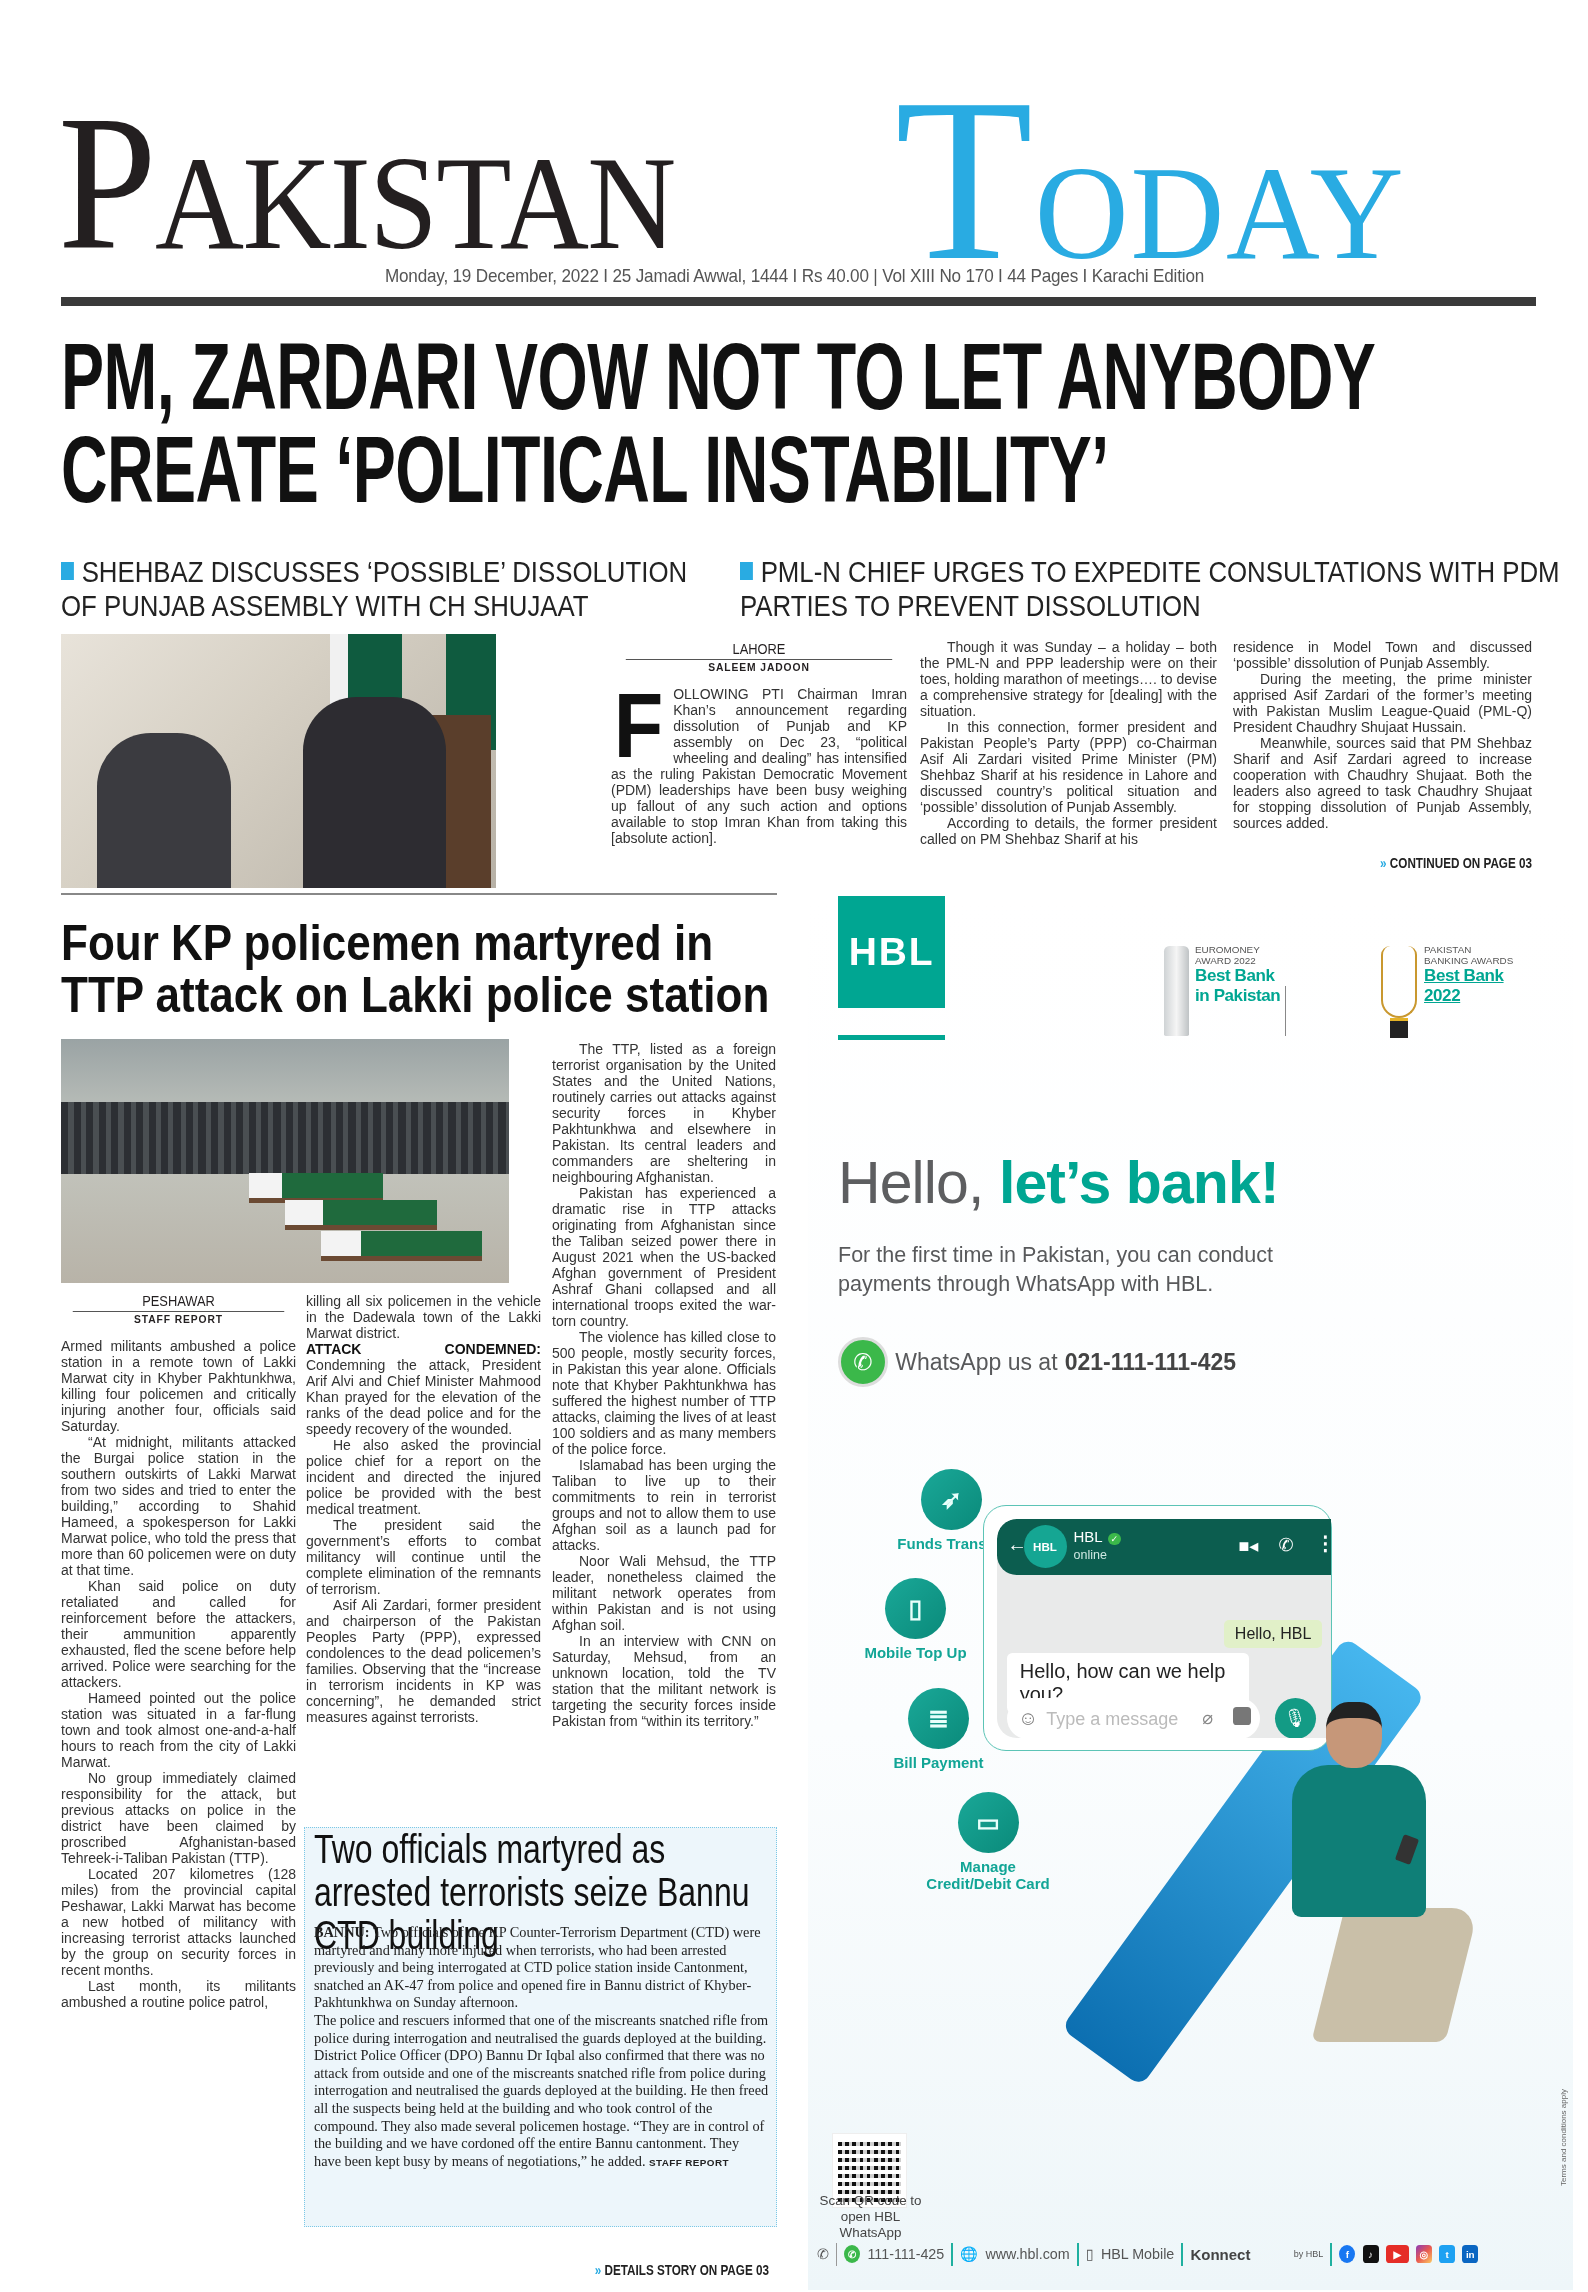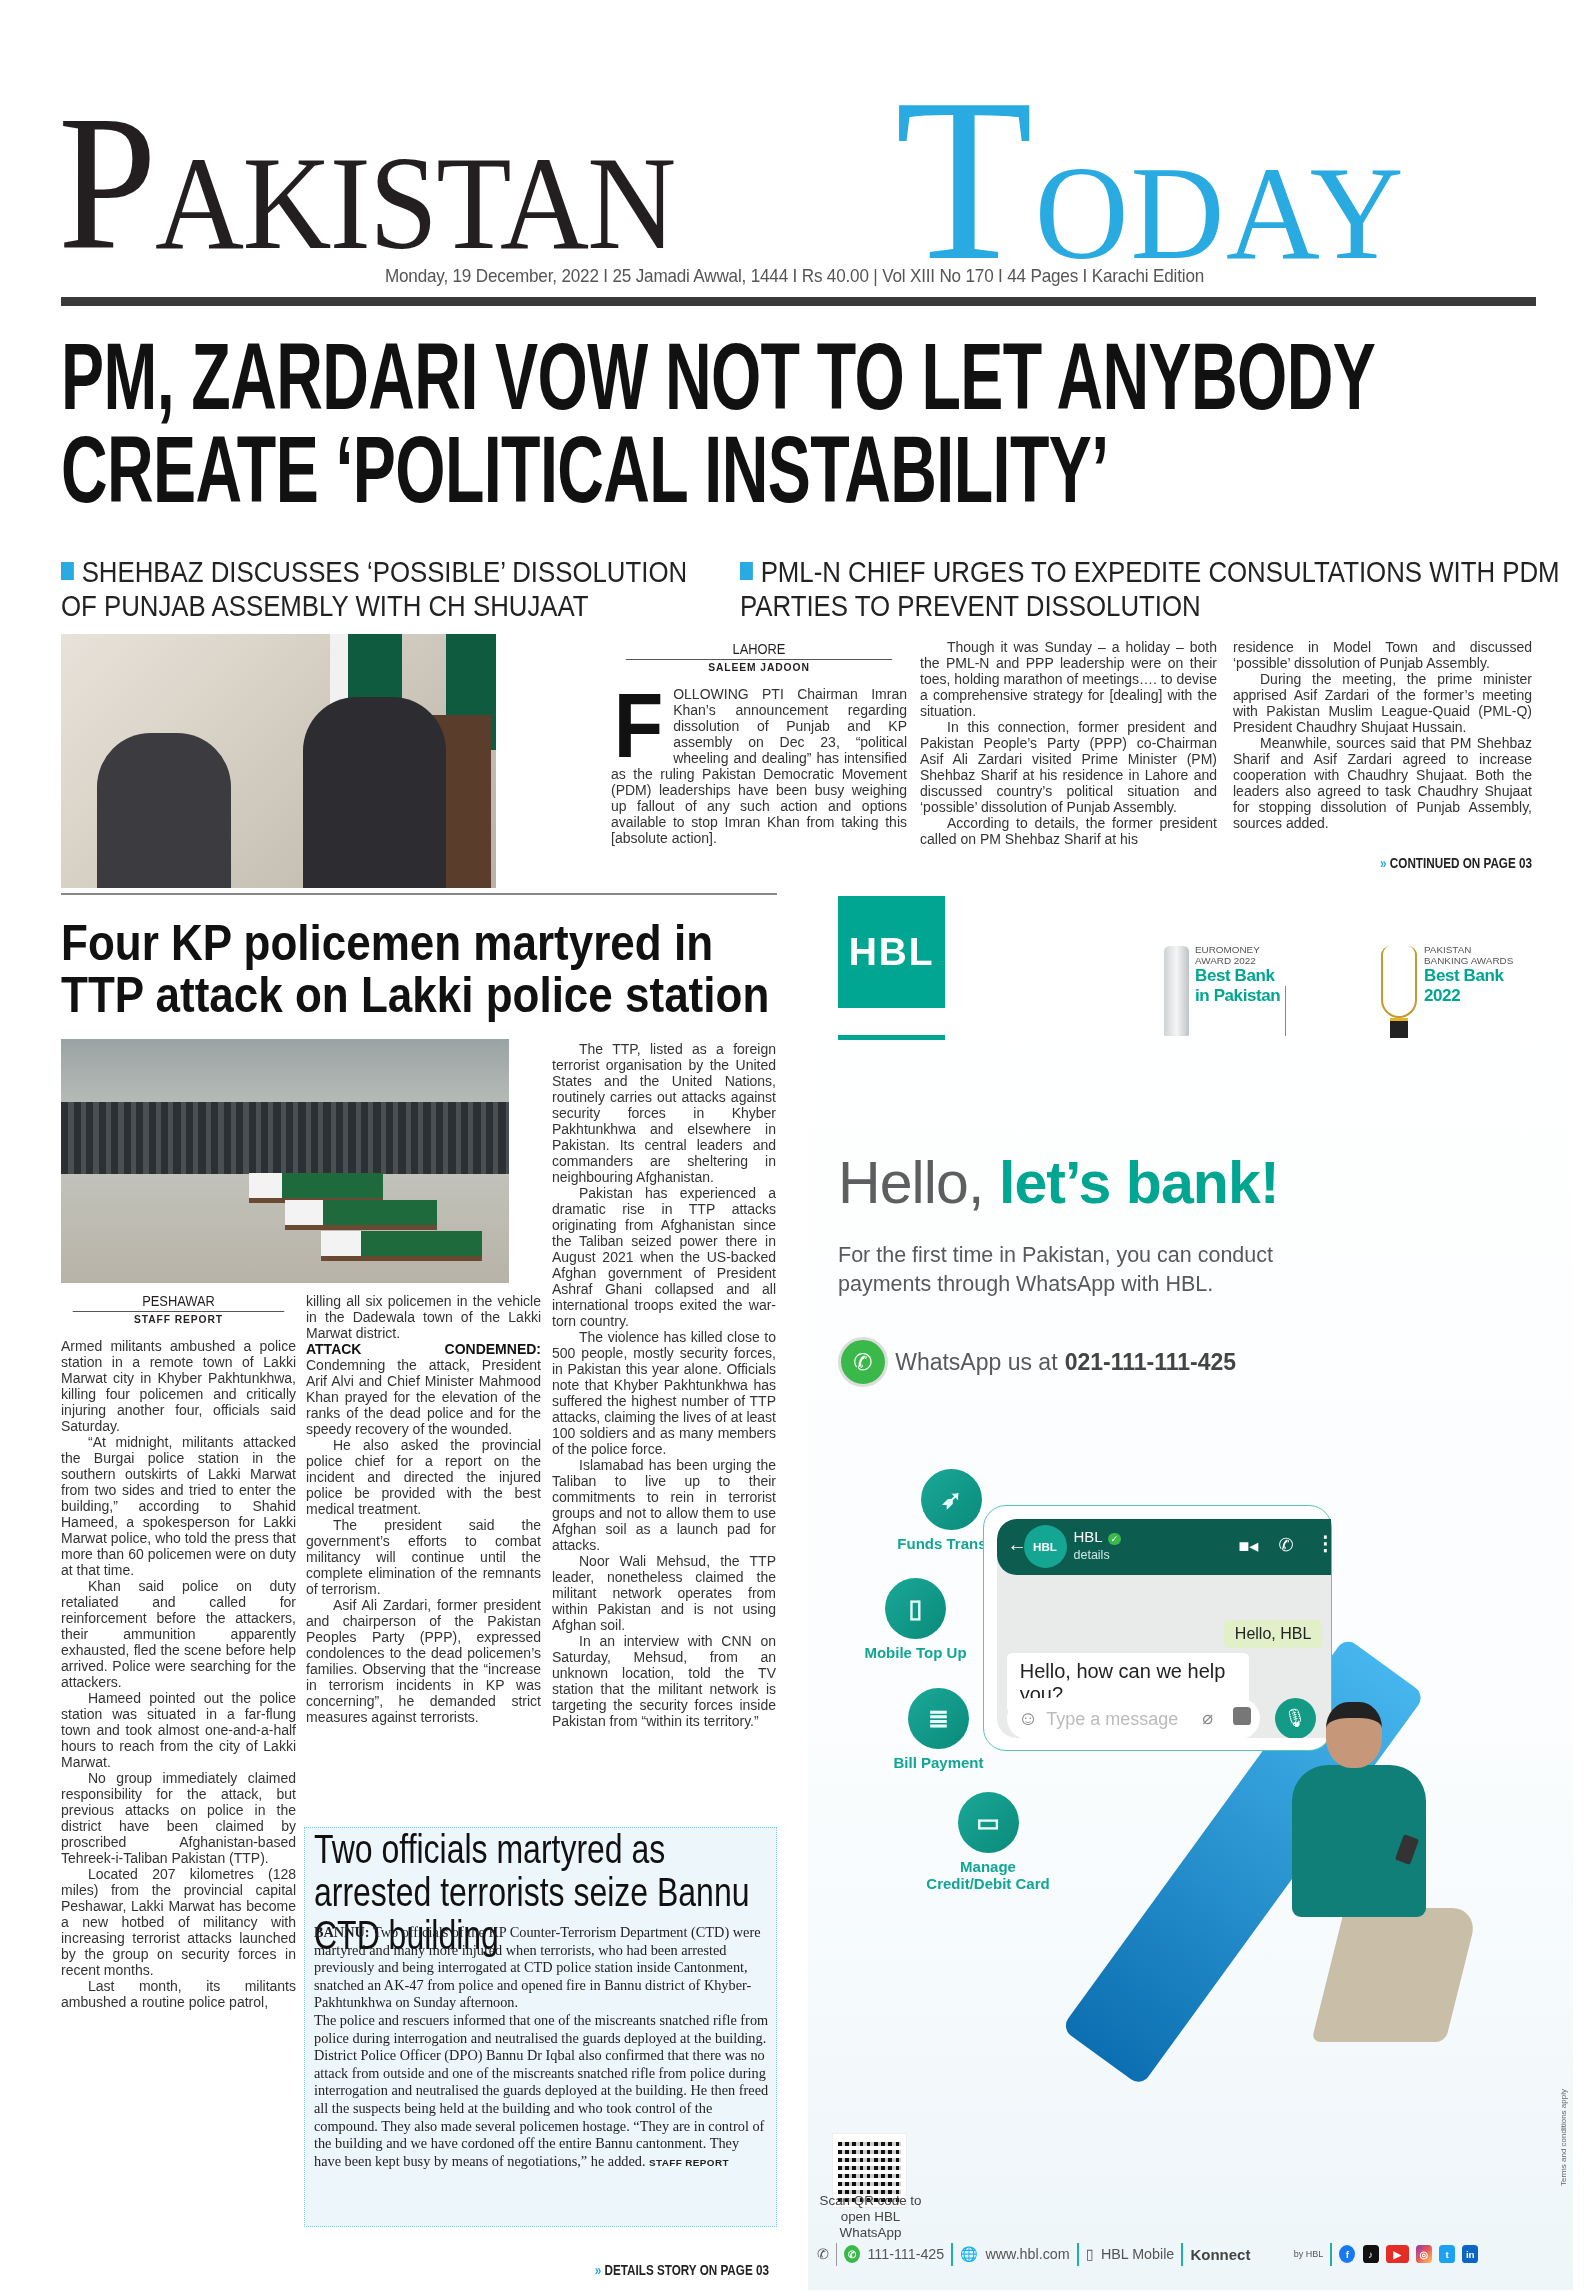--- a/index.html
+++ b/index.html
@@ -230,21 +230,21 @@
     <div class="t" style="width:90px;">Best Bank in Pakistan</div>
   </div>
   <div class="award-sep"></div>
   <div class="trophy2">
       <div class="wings"></div>
       <div class="base"></div>
     </div>
   <div class="award" style="left:616px;">
     <div>PAKISTAN</div>
     <div>BANKING AWARDS</div>
-    <div class="t" style="width:81px;">Best Bank 2022</div>
+    <div class="t" style="width:81px;text-decoration:underline;">Best Bank 2022</div>
   </div>
 
   <div class="hello"><span>Hello,</span> <span class="g">let’s bank!</span></div>
   <div class="hello-sub">For the first time in Pakistan, you can conduct payments through WhatsApp with HBL.</div>
   <div class="wa">
     <span class="ic">✆</span>
     <span>WhatsApp us at</span>
     <b>021-111-111-425</b>
   </div>
 
@@ -256,21 +256,21 @@
   <div class="tick-shape">
       <div class="tick-a"></div>
     </div>
 
   <div class="chat">
     <div class="chat-inner">
       <div class="chat-head">
         <span class="back">←</span>
         <span class="av">HBL</span>
         <span class="nm"><span>HBL</span><span class="ck">✓</span></span>
-        <span class="st">details</span>
+        <span class="st">online</span>
         <span class="vid">■◂</span>
         <span class="ph">✆</span>
         <span class="more">⋮</span>
       </div>
       <div class="bubble-out">Hello, HBL</div>
       <div class="bubble-in">Hello, how can we help you?</div>
       <div class="compose">
         <span class="emo">☺</span>
         <span class="ph">Type a message</span>
         <span class="clip">⌀</span>

